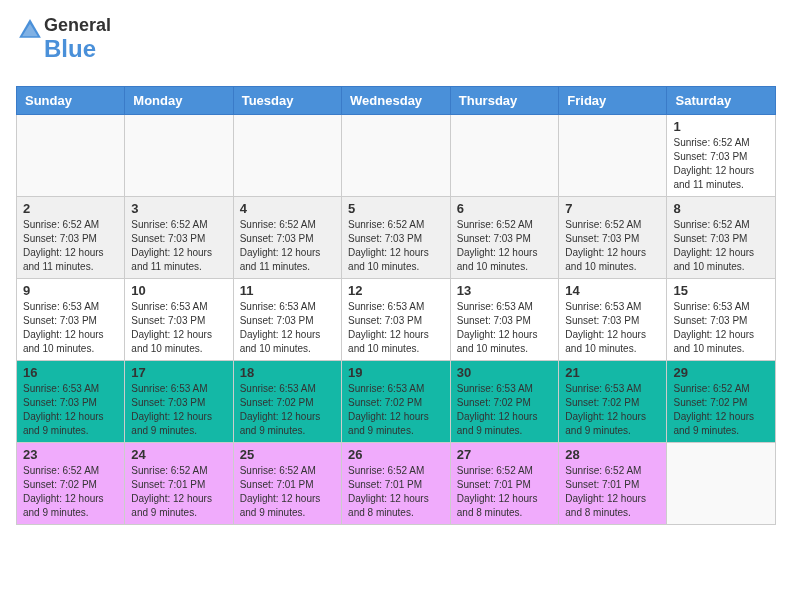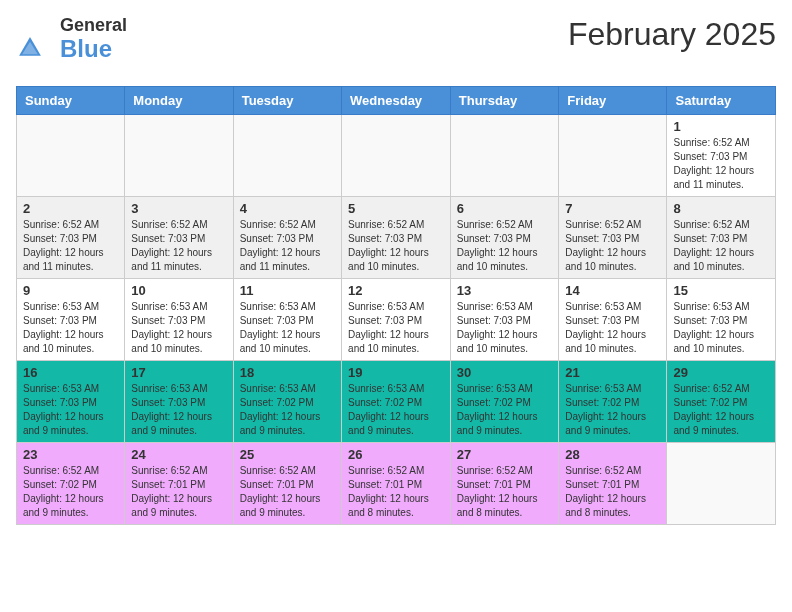--- a/index.html
+++ b/index.html
@@ -11,22 +11,22 @@
       padding: 16px;
     }
     .header {
       display: flex;
       justify-content: space-between;
       align-items: flex-start;
       margin-bottom: 8px;
     }
     .logo {
       display: flex;
-      align-items: flex-end;
-      gap: 16px;
+      align-items: flex-start;
+      gap: 0;
     }
     .logo-text {
       display: flex;
       flex-direction: column;
       line-height: 1.1;
     }
     .logo-general {
       font-size: 18px;
       font-weight: bold;
       color: #333;
@@ -111,21 +111,20 @@
     <svg class="logo-icon" viewBox="0 0 36 36" xmlns="http://www.w3.org/2000/svg">
       <polygon points="18,4 32,28 4,28" fill="#4a90d9"></polygon>
       <polygon points="18,10 28,26 8,26" fill="#fff" opacity="0.3"></polygon>
     </svg>
     <div class="logo-text">
       <span class="logo-general">General</span>
       <span class="logo-blue">Blue</span>
     </div>
   </div>
   <div class="title-block">
-    <div class="month-title">February 2025</div>
   </div>
 </div>
 
 <table class="calendar">
   <thead>
     <tr>
     <th>Sunday</th>
         <th>Monday</th>
         <th>Tuesday</th>
         <th>Wednesday</th>

